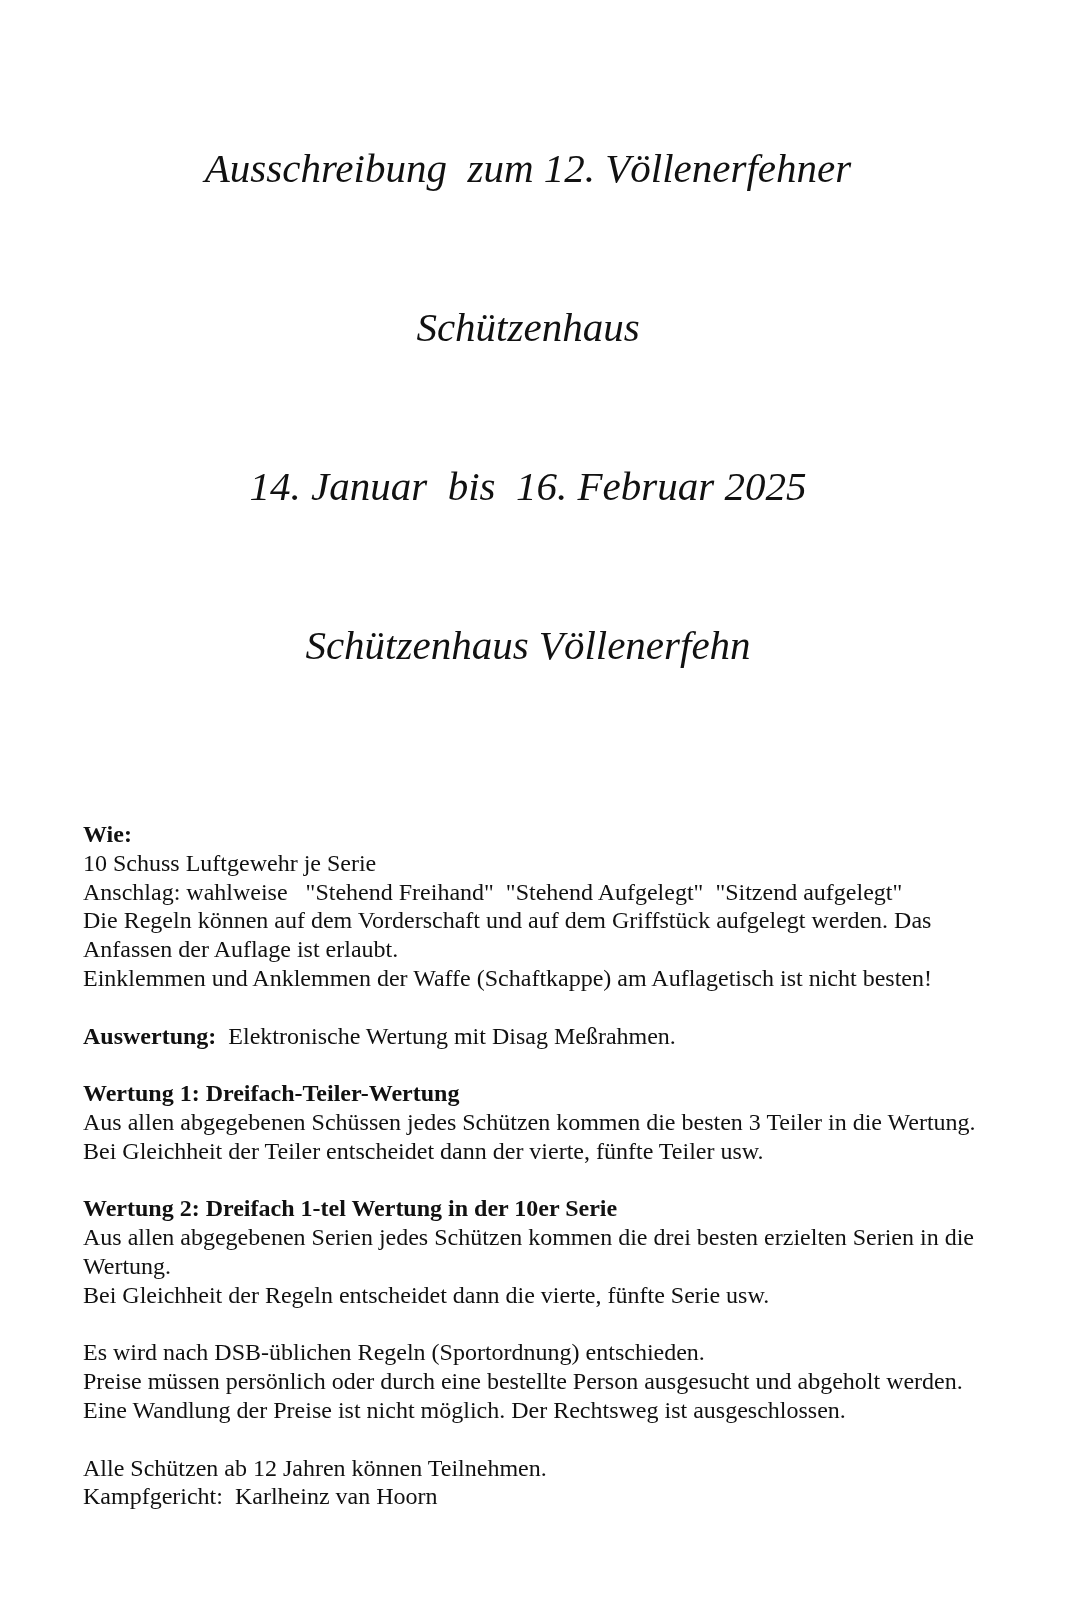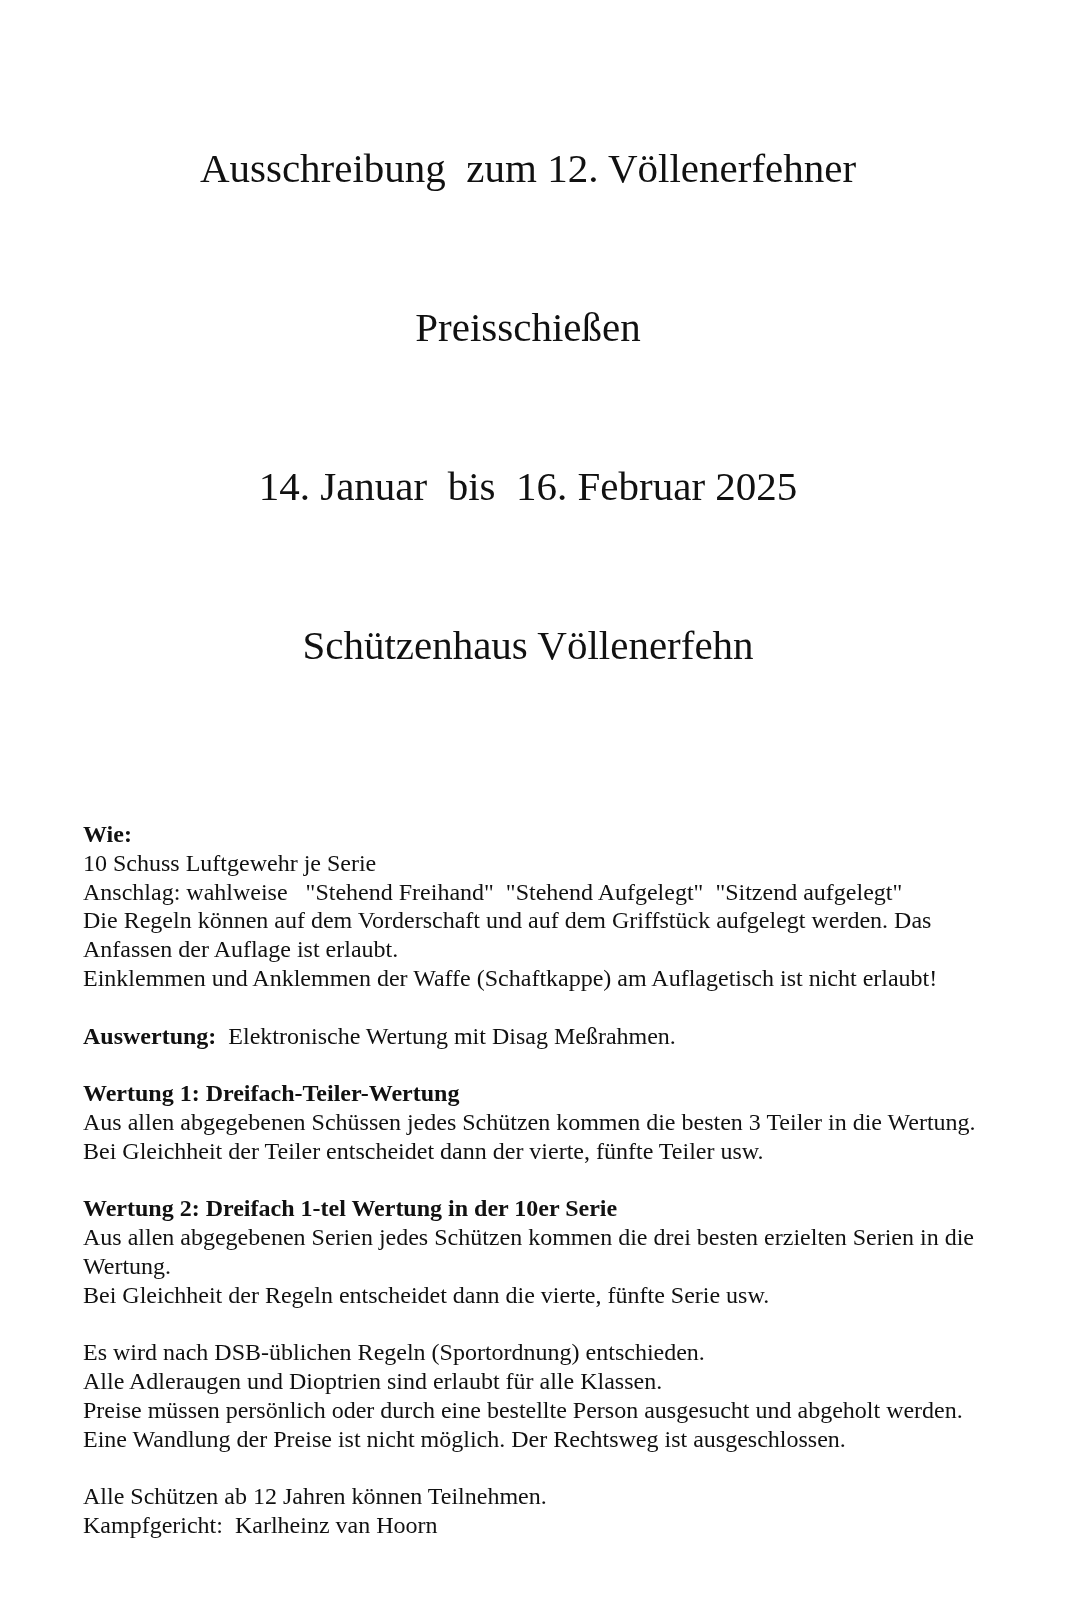--- a/index.html
+++ b/index.html
@@ -17,70 +17,70 @@
     overflow: hidden;
     padding-top: 36px;
   }
   .title-block {
     width: 1056px;
     text-align: center;
     font-size: 41px;
     line-height: 53px;
     margin-bottom: 42px;
     white-space: pre-wrap;
+    font-style: italic;
   }
   .doc-body {
     margin-left: 83px;
     margin-right: 38px;
     font-size: 24px;
     line-height: 28.8px;
   }
   .para { margin-bottom: 28.8px; margin-top: 25px; }
   .para:last-child { margin-bottom: 0; }
   .line { white-space: pre-wrap; min-height: 28.8px; }
   .b { font-weight: bold; }
 </style>
 </head>
 <body>
 
 <div class="page">
 
   <div class="title-block">
     <div class="title-line">Ausschreibung  zum 12. Völlenerfehner</div>
-    <div class="title-line">Preisschießen</div>
+    <div class="title-line">Schützenhaus</div>
     <div class="title-line">14. Januar  bis  16. Februar 2025</div>
     <div class="title-line">Schützenhaus Völlenerfehn</div>
   </div>
 
   <div class="doc-body">
       <div class="para">
         <div class="line"><span class="b">Wie:</span></div>
         <div class="line"><span>10 Schuss Luftgewehr je Serie</span></div>
         <div class="line"><span>Anschlag: wahlweise   "Stehend Freihand"  "Stehend Aufgelegt"  "Sitzend aufgelegt"</span></div>
         <div class="line"><span>Die Regeln können auf dem Vorderschaft und auf dem Griffstück aufgelegt werden. Das</span></div>
         <div class="line"><span>Anfassen der Auflage ist erlaubt.</span></div>
-        <div class="line"><span>Einklemmen und Anklemmen der Waffe (Schaftkappe) am Auflagetisch ist nicht erlaubt!</span></div>
+        <div class="line"><span>Einklemmen und Anklemmen der Waffe (Schaftkappe) am Auflagetisch ist nicht besten!</span></div>
       </div>
       <div class="para">
         <div class="line"><span class="b">Auswertung:</span><span>  Elektronische Wertung mit Disag Meßrahmen.</span></div>
       </div>
       <div class="para">
         <div class="line"><span class="b">Wertung 1: Dreifach-Teiler-Wertung</span></div>
         <div class="line"><span>Aus allen abgegebenen Schüssen jedes Schützen kommen die besten 3 Teiler in die Wertung.</span></div>
         <div class="line"><span>Bei Gleichheit der Teiler entscheidet dann der vierte, fünfte Teiler usw.</span></div>
       </div>
       <div class="para">
         <div class="line"><span class="b">Wertung 2: Dreifach 1-tel Wertung in der 10er Serie</span></div>
         <div class="line"><span>Aus allen abgegebenen Serien jedes Schützen kommen die drei besten erzielten Serien in die</span></div>
         <div class="line"><span>Wertung.</span></div>
         <div class="line"><span>Bei Gleichheit der Regeln entscheidet dann die vierte, fünfte Serie usw.</span></div>
       </div>
       <div class="para">
         <div class="line"><span>Es wird nach DSB-üblichen Regeln (Sportordnung) entschieden.</span></div>
-        <div class="line"><span>Alle Adleraugen und Dioptrien sind erlaubt für alle Klassen.</span></div>
         <div class="line"><span>Preise müssen persönlich oder durch eine bestellte Person ausgesucht und abgeholt werden.</span></div>
         <div class="line"><span>Eine Wandlung der Preise ist nicht möglich. Der Rechtsweg ist ausgeschlossen.</span></div>
       </div>
       <div class="para">
         <div class="line"><span>Alle Schützen ab 12 Jahren können Teilnehmen.</span></div>
         <div class="line"><span>Kampfgericht:  Karlheinz van Hoorn</span></div>
       </div>
     </div>
 
 </div>

